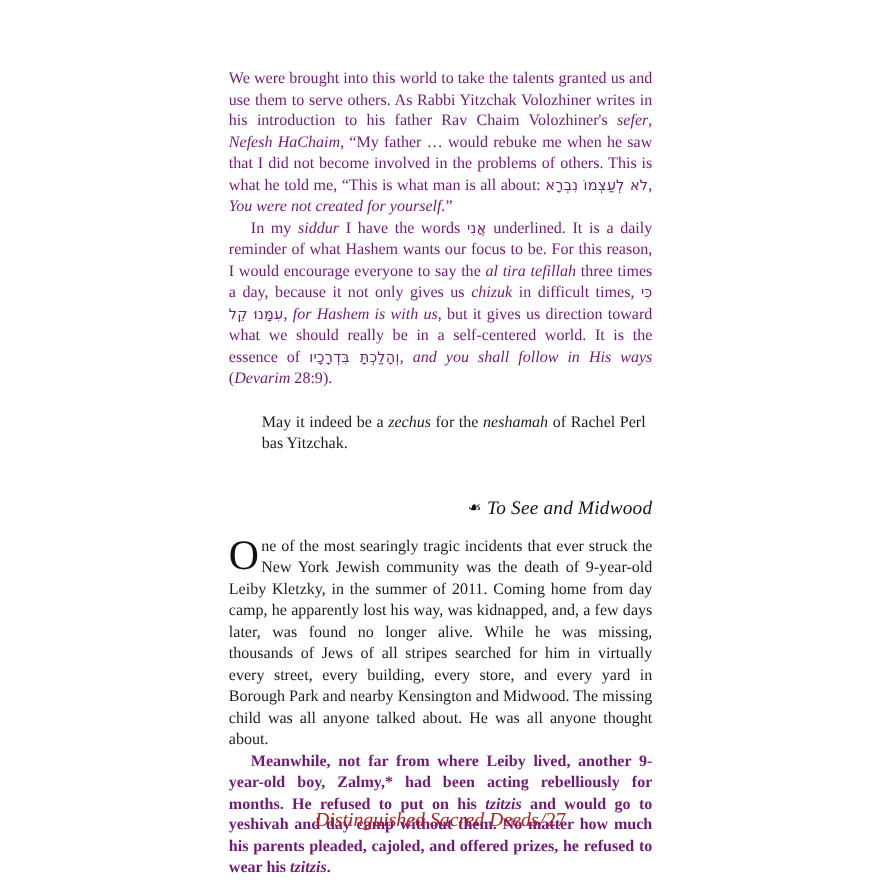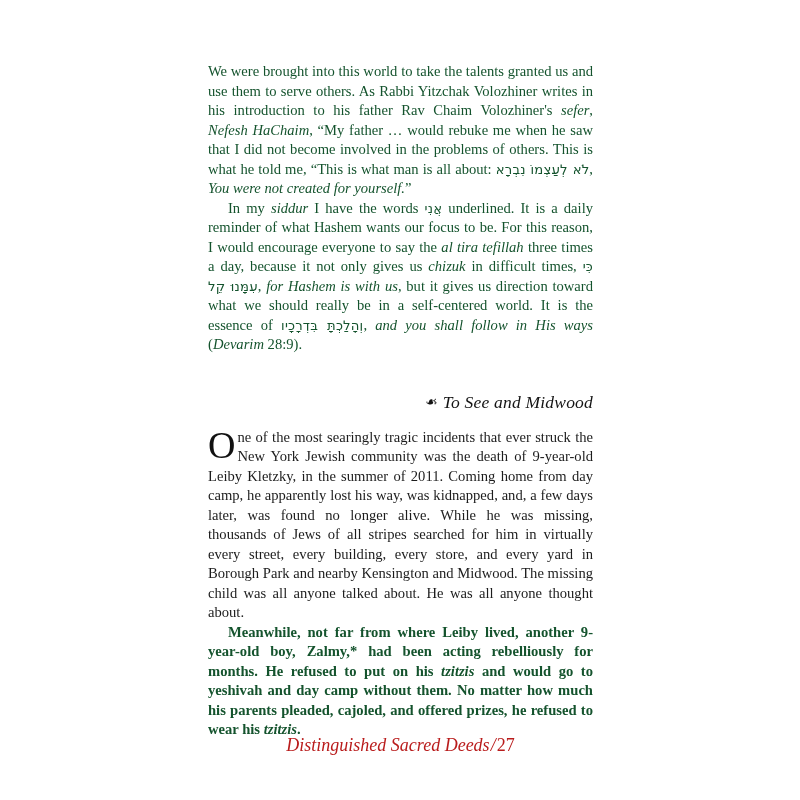--- a/index.html
+++ b/index.html
@@ -27,21 +27,21 @@
     left: 208px;
     top: 62px;
     width: 385px;
   }
 
   p.body-para {
     margin: 0;
     text-align: justify;
     font-size: 14.6px;
     line-height: 19.5px;
-    color: #14532d;
+    color: #701a75;
     hyphens: manual;
   }
 
   p.indent-first {
     text-indent: 20px;
   }
 
   .heb {
     font-family: "DejaVu Sans", sans-serif;
     font-size: 13.2px;
@@ -135,20 +135,23 @@
 <body>
 
 <div class="page">
 
   <div class="text-block">
 
     <p class="body-para"><span>We were brought into this world to take the talents granted us and use them to serve others. As Rabbi Yitzchak Volozhiner writes in his introduction to his father Rav Chaim Volozhiner's </span><em>sefer</em><span>, </span><em>Nefesh HaChaim</em><span>, “My father … would rebuke me when he saw that I did not become involved in the problems of others. This is what he told me, “This is what man is all about: </span><span class="heb">לֹא לְעַצְמוֹ נִבְרָא</span><span>, </span><em>You were not created for yourself.</em><span>”</span></p>
 
     <p class="body-para indent-first"><span>In my </span><em>siddur</em><span> I have the words </span><span class="heb">אֲנִי</span><span> underlined. It is a daily reminder of what Hashem wants our focus to be. For this reason, I would encourage everyone to say the </span><em>al tira tefillah</em><span> three times a day, because it not only gives us </span><em>chizuk</em><span> in difficult times, </span><span class="heb">כִּי עִמָּנוּ קֵל</span><span>, </span><em>for Hashem is with us</em><span>, but it gives us direction toward what we should really be in a self-centered world. It is the essence of </span><span class="heb">וְהָלַכְתָּ בִּדְרָכָיו</span><span>, </span><em>and you shall follow in His ways</em><span> (</span><em>Devarim</em><span> 28:9).</span></p>
 
+    <div class="quote-block">
+      <p><span>May it indeed be a </span><em>zechus</em><span> for the </span><em>neshamah</em><span> of Rachel Perl bas Yitzchak.</span></p>
+    </div>
 
     <div class="section-heading"><span class="fleuron">❧</span><span>To See and Midwood</span></div>
 
     <p class="dropcap-para"><span class="dropcap">O</span><span>ne of the most searingly tragic incidents that ever struck the New York Jewish community was the death of 9-year-old Leiby Kletzky, in the summer of 2011. Coming home from day camp, he apparently lost his way, was kidnapped, and, a few days later, was found no longer alive. While he was missing, thousands of Jews of all stripes searched for him in virtually every street, every building, every store, and every yard in Borough Park and nearby Kensington and Midwood. The missing child was all anyone talked about. He was all anyone thought about.</span></p>
 
     <p class="body-para indent-first tight-follow"><span>Meanwhile, not far from where Leiby lived, another 9-year-old boy, Zalmy,* had been acting rebelliously for months. He refused to put on his </span><em>tzitzis</em><span> and would go to yeshivah and day camp without them. No matter how much his parents pleaded, cajoled, and offered prizes, he refused to wear his </span><em>tzitzis</em><span>.</span></p>
 
   </div>
 
   <div class="running-foot"><span class="foot-title">Distinguished Sacred Deeds</span><span class="foot-sep">/</span><span class="foot-page">27</span></div>

